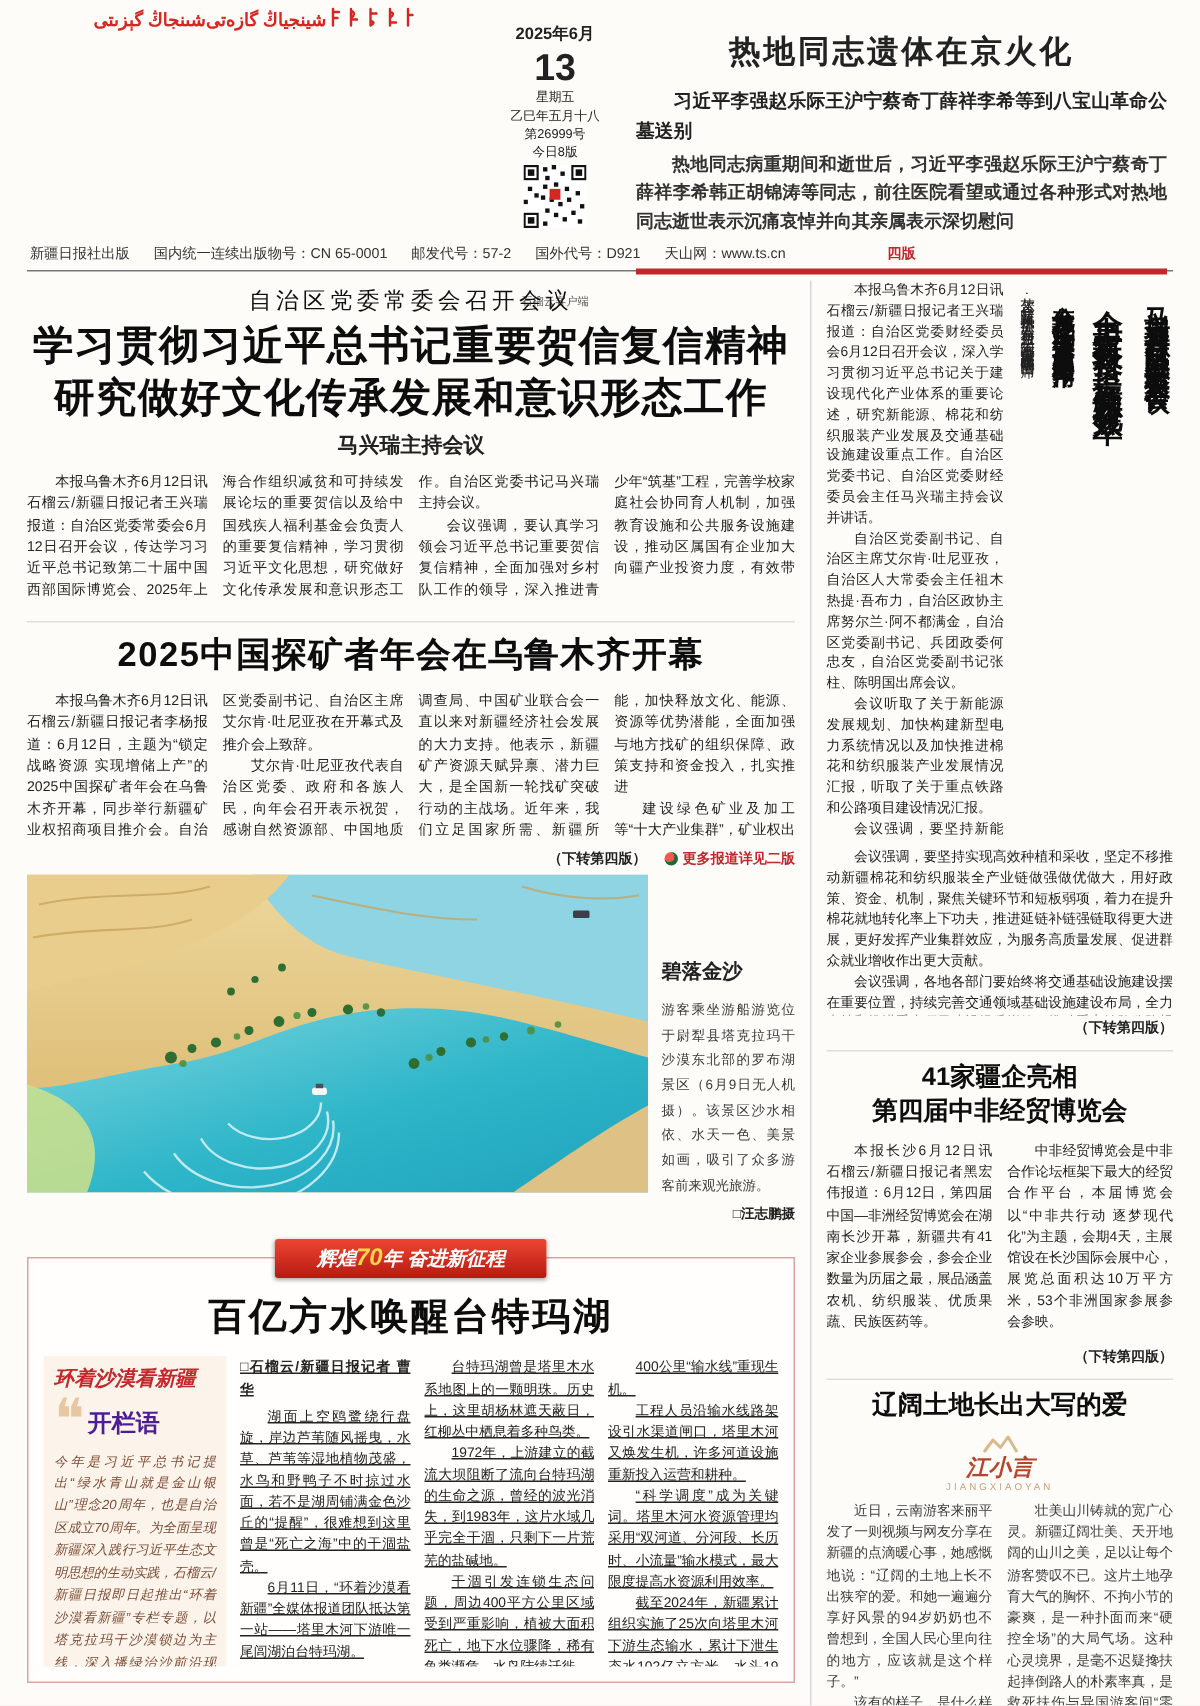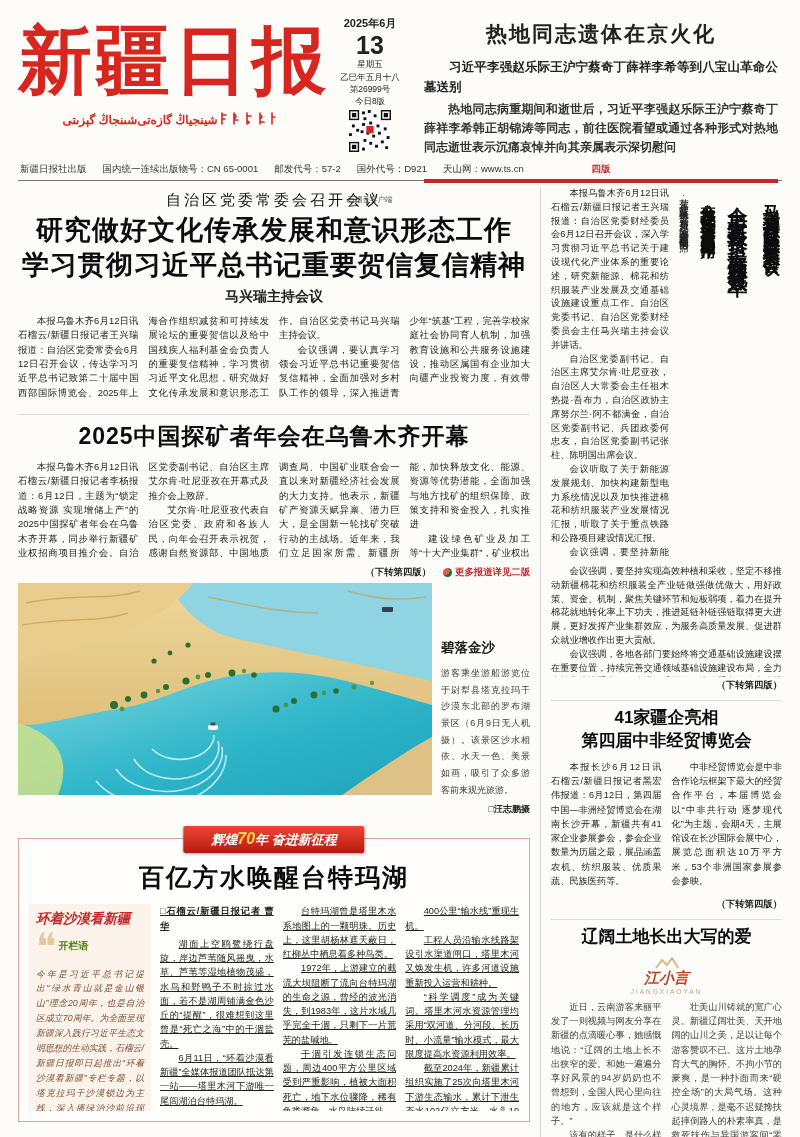--- a/index.html
+++ b/index.html
@@ -64,21 +64,21 @@
           font-size:13px;padding:4px 28px;white-space:nowrap;border-radius:2px;
           box-shadow:0 1px 3px rgba(0,0,0,.35);}
   .banner .y70{color:#ffd54d;font-size:16px;}
   .lake-box h2{text-align:center;font-size:25px;margin:4px 0 10px;letter-spacing:2px;color:#0d0d0d;}
   .lake-cols{display:flex;gap:9px;}
   .lk-intro{width:122px;flex:none;background:#fcf4ea;padding:6px 7px;box-sizing:border-box;height:207px;overflow:hidden;}
   .cal-title{color:#c3272b;font-family:"Liberation Serif",serif;font-weight:bold;font-style:italic;
              font-size:13.5px;text-align:left;margin-bottom:2px;}
   .quote-row{display:flex;align-items:flex-start;gap:2px;}
   .qmark{font-size:38px;color:#e6c7a2;line-height:.9;font-family:"Liberation Serif",serif;}
-  .kai-label{font-weight:bold;font-size:10px;margin-top:9px;color:#4d7c0f;}
+  .kai-label{font-weight:bold;font-size:16px;margin-top:9px;color:#4c1d95;}
   .intro-text{font-size:8.8px;color:#7c4a35;line-height:1.7;text-align:justify;font-style:italic;margin-top:2px;}
   .lk-col{flex:1;font-size:9.2px;line-height:1.55;text-align:justify;height:207px;overflow:hidden;
           display:flex;flex-direction:column;min-width:0;text-decoration:underline;}
   .lk-col p{text-indent:2em;}
   .byline{font-weight:bold;text-indent:0 !important;margin-bottom:4px;}
   
   .fin-top{display:flex;gap:8px;}
   .fin-body{width:118px;flex:none;font-size:9.2px;line-height:1.5;text-align:justify;height:372px;overflow:hidden;}
   .vtitles{flex:1;writing-mode:vertical-rl;height:372px;padding-top:4px;box-sizing:border-box;}
   .vt{font-family:"Liberation Serif",serif;font-weight:bold;color:#0d0d0d;}
@@ -97,21 +97,20 @@
   .logo-jx{color:#b8452b;font-family:"Liberation Serif",serif;font-weight:bold;font-style:italic;font-size:15px;}
   .logo-sub{font-size:6.5px;color:#c4a183;letter-spacing:2px;}
 </style>
 </head>
 <body>
 
 <div class="page">
 
   <header class="masthead">
     <div class="mast-left">
-      <div class="logo">新疆日报</div>
       <div class="scripts">
         <span>شىنجاڭ گېزىتى</span>
         <span>شينجياڭ گازەتى</span>
         <span>
           <svg width="58" height="15" viewBox="0 0 58 15">
               <g stroke="#d6261f" stroke-width="1.6" fill="none" stroke-linecap="round">
             <path d="M4,2 v11 M4,4 h4 M4,8 h3"></path>
                 <path d="M16,2 v11 M16,3 q4,2 0,5 M16,9 h4"></path>
             <path d="M29,2 v11 M29,5 h4 M29,10 q4,1 0,3"></path>
                 <path d="M42,2 v11 M42,4 q4,1 0,4 M42,11 h4"></path>
@@ -191,22 +190,22 @@
     <span>国外代号：D921</span>
     <span>天山网：www.ts.cn</span>
   </div>
 
   <div class="content">
 
     <div class="col-left">
 
       <section class="lead">
         <div class="kicker">自治区党委常委会召开会议</div>
+        <h1>学习贯彻习近平总书记重要贺信复信精神</h1>
         <h1>研究做好文化传承发展和意识形态工作</h1>
-        <h1>学习贯彻习近平总书记重要贺信复信精神</h1>
         <div class="subhead">马兴瑞主持会议</div>
         <div class="cols4 jtext">
             <p>本报乌鲁木齐6月12日讯　石榴云/新疆日报记者王兴瑞报道：自治区党委常委会6月12日召开会议，传达学习习近平总书记致第二十届中国西部国际博览会、2025年上海合作组织减贫和可持续发展论坛的重要贺信以及给中国残疾人福利基金会负责人的重要复信精神，学习贯彻习近平文化思想，研究做好文化传承发展和意识形态工作。自治区党委书记马兴瑞主持会议。</p>
             <p>会议强调，要认真学习领会习近平总书记重要贺信复信精神，全面加强对乡村队工作的领导，深入推进青少年“筑基”工程，完善学校家庭社会协同育人机制，加强教育设施和公共服务设施建设，推动区属国有企业加大向疆产业投资力度，有效带动就业增收，促进各族群众共同富裕。</p>
           </div>
       </section>
 
       <hr class="divider">
 
       <section class="miners">

